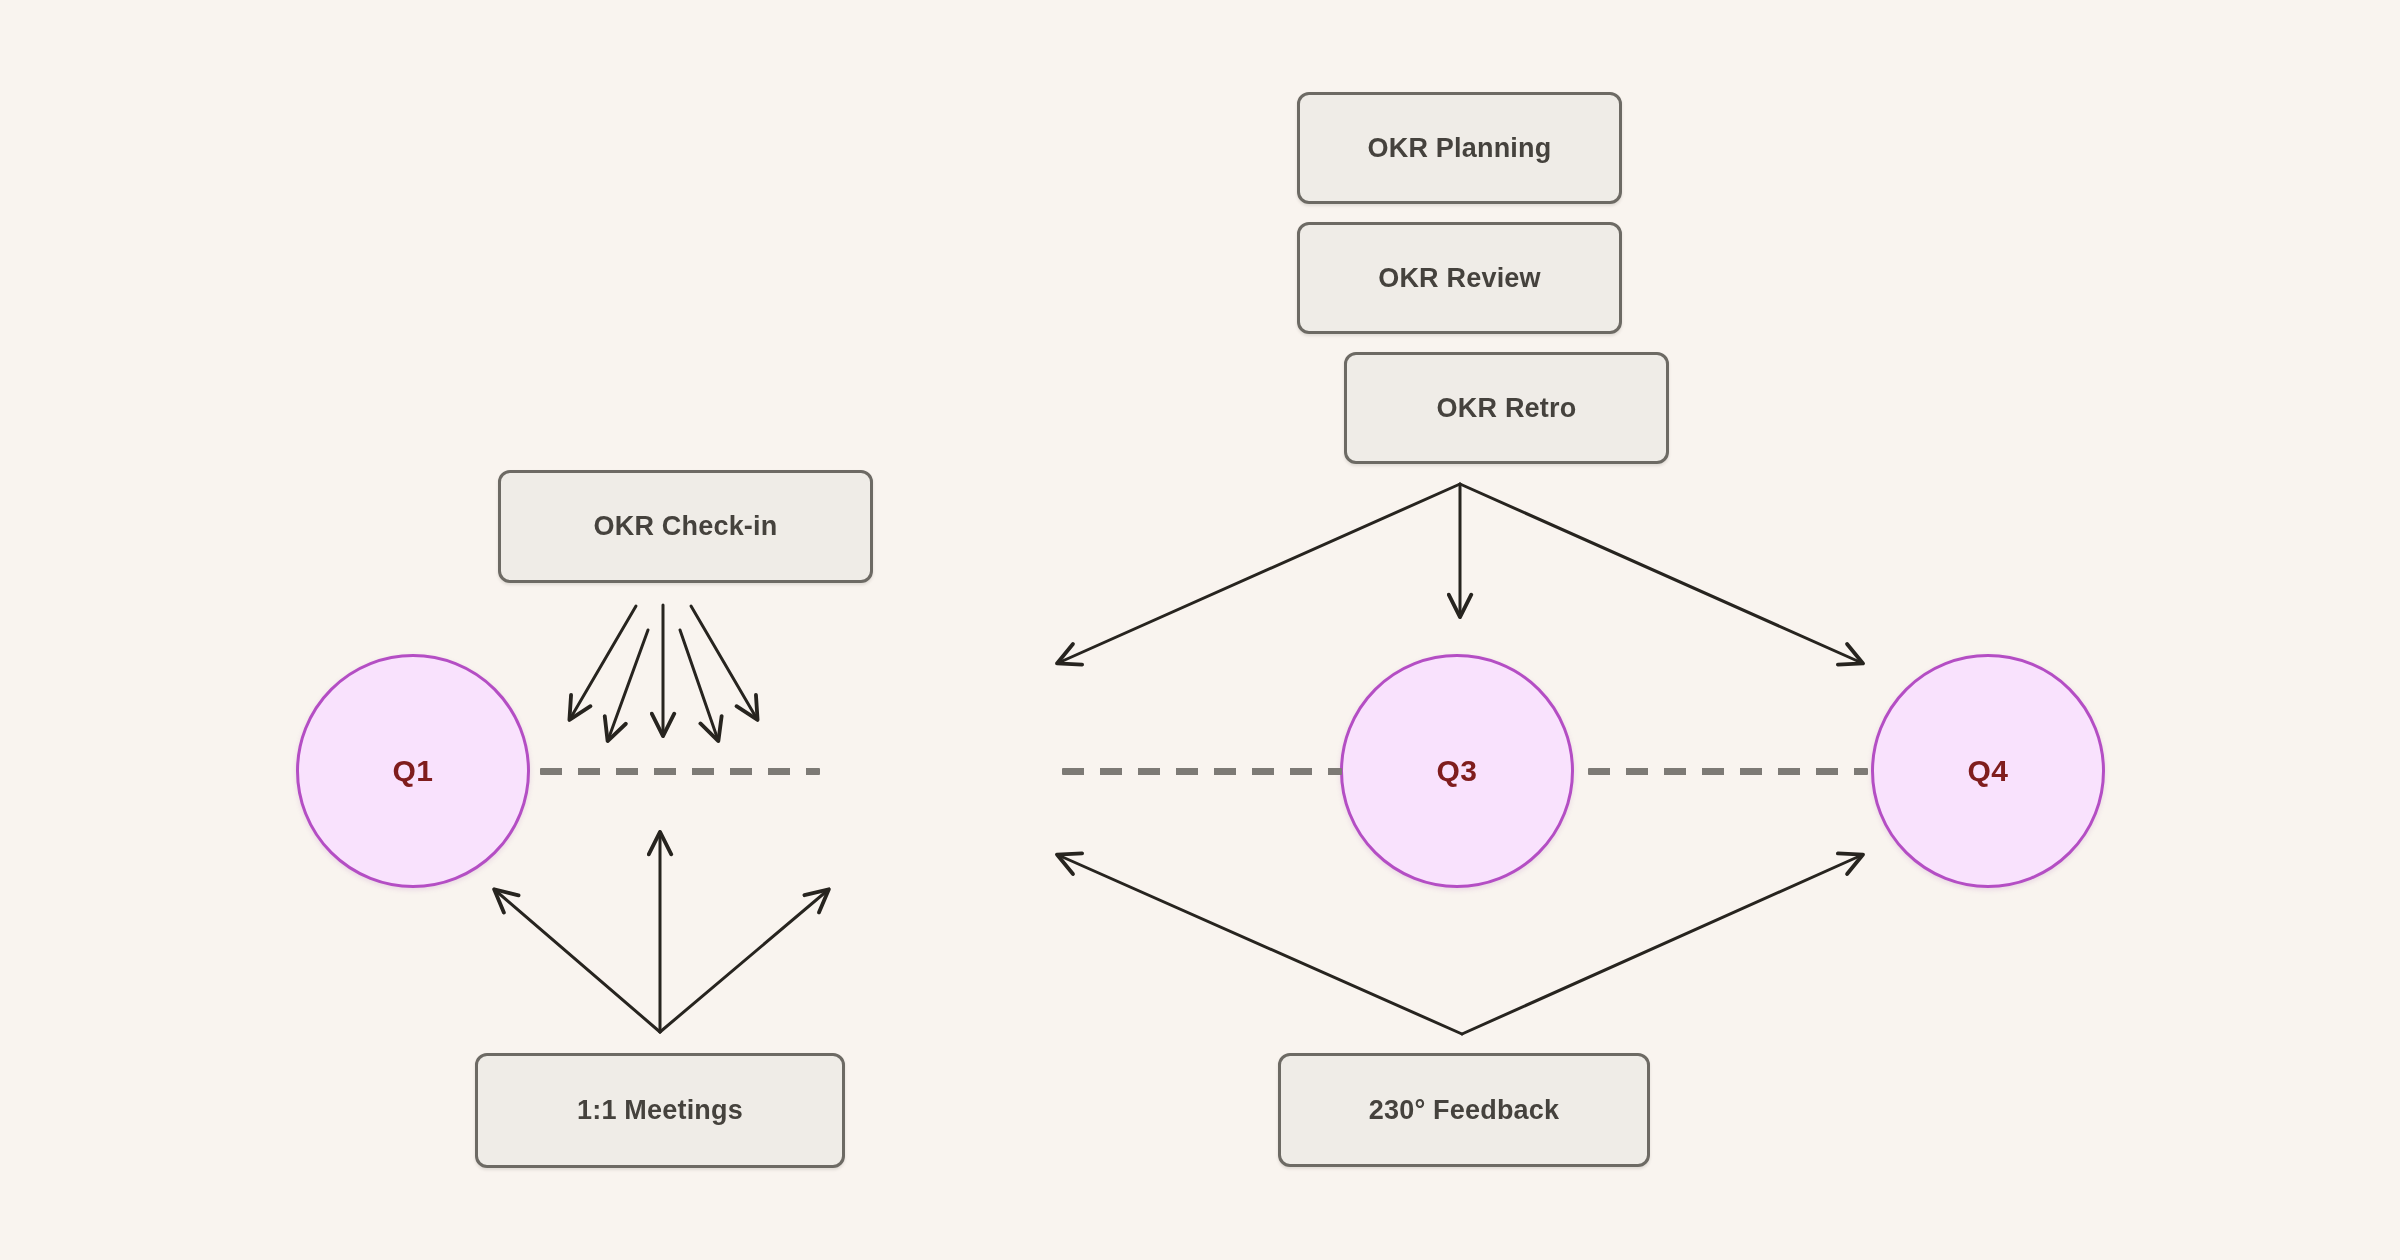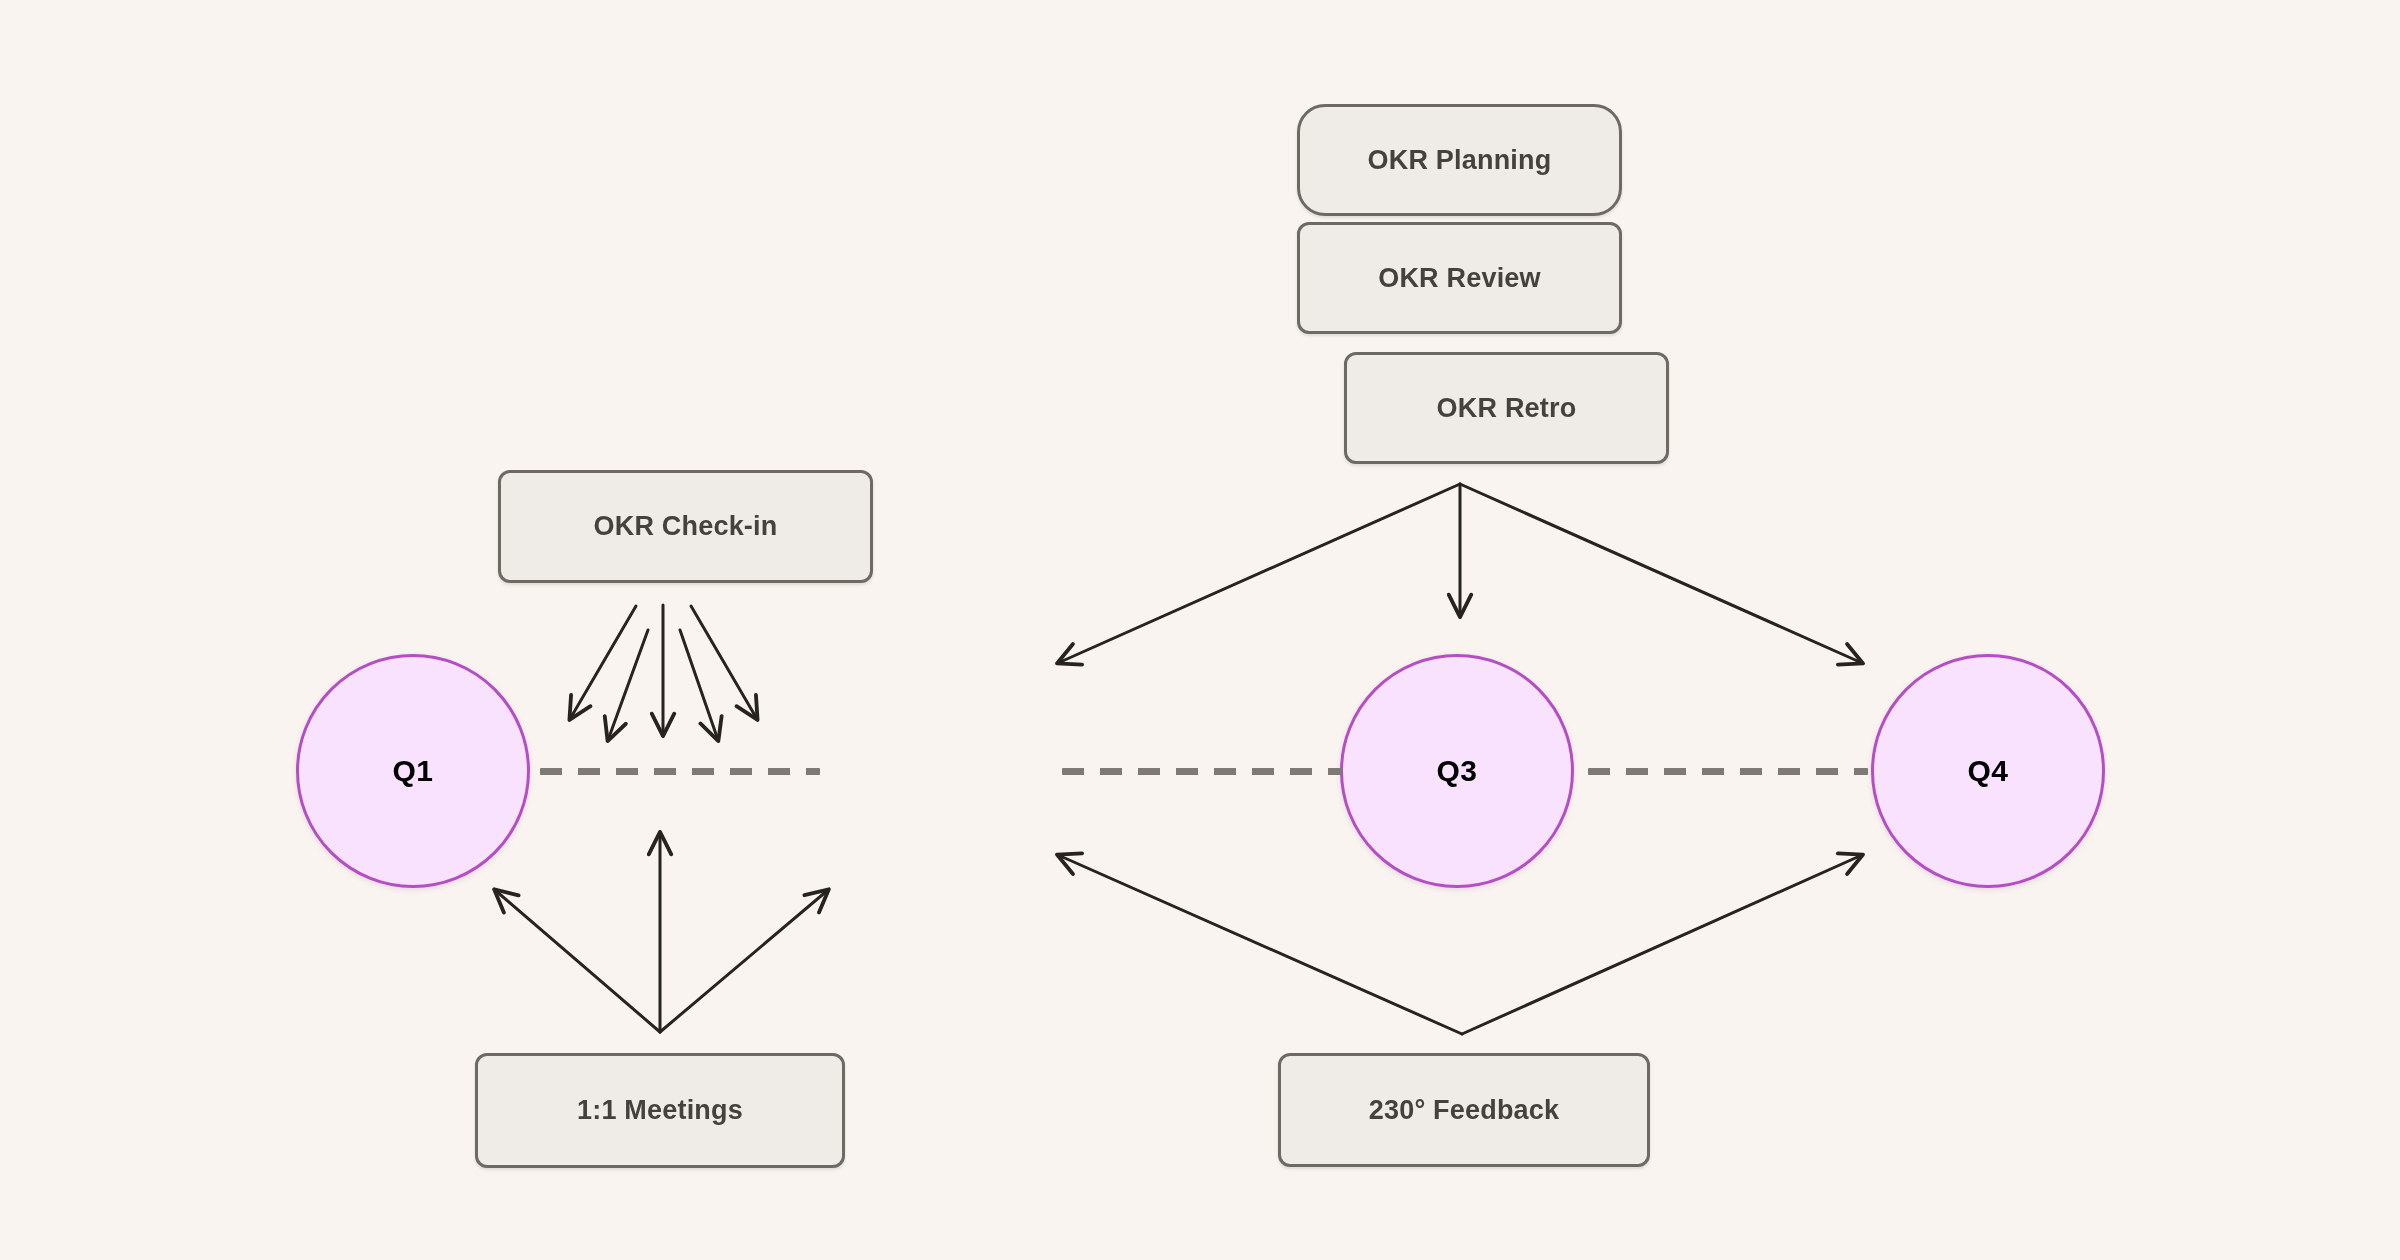--- a/index.html
+++ b/index.html
@@ -52,21 +52,21 @@
     background: #f9e2fd;
     border: 3px solid #b44ec4;
     display: flex;
     align-items: center;
     justify-content: center;
     box-shadow: 0 2px 5px rgba(150,70,170,0.16);
   }
   .quarter .q-label {
     font-size: 30px;
     font-weight: bold;
-    color: #000000;
+    color: #7f1d1d;
     letter-spacing: 0.4px;
   }
   .timeline-seg {
     position: absolute;
     height: 7px;
     border-radius: 1px;
     background-image: repeating-linear-gradient(
       to right,
       #7d7a75 0px,
       #7d7a75 22px,
@@ -106,21 +106,21 @@
   <div class="quarter" style="left: 296px; top: 654px; width: 234px; height: 234px;">
     <span class="q-label">Q1</span>
   </div>
   <div class="quarter" style="left: 1340px; top: 654px; width: 234px; height: 234px;">
     <span class="q-label">Q3</span>
   </div>
   <div class="quarter" style="left: 1871px; top: 654px; width: 234px; height: 234px;">
     <span class="q-label">Q4</span>
   </div>
 
-  <div class="node-box" style="left: 1297px; top: 104px; width: 325px; height: 112px; border-radius: 28px;">
+  <div class="node-box" style="left: 1297px; top: 92px; width: 325px; height: 112px;">
     <span class="node-label">OKR Planning</span>
   </div>
   <div class="node-box" style="left: 1297px; top: 222px; width: 325px; height: 112px;">
     <span class="node-label">OKR Review</span>
   </div>
   <div class="node-box" style="left: 1297px; top: 352px; width: 325px; height: 112px; margin-left: 47px;">
     <span class="node-label">OKR Retro</span>
   </div>
   <div class="node-box" style="left: 498px; top: 470px; width: 375px; height: 113px;">
     <span class="node-label">OKR Check-in</span>

